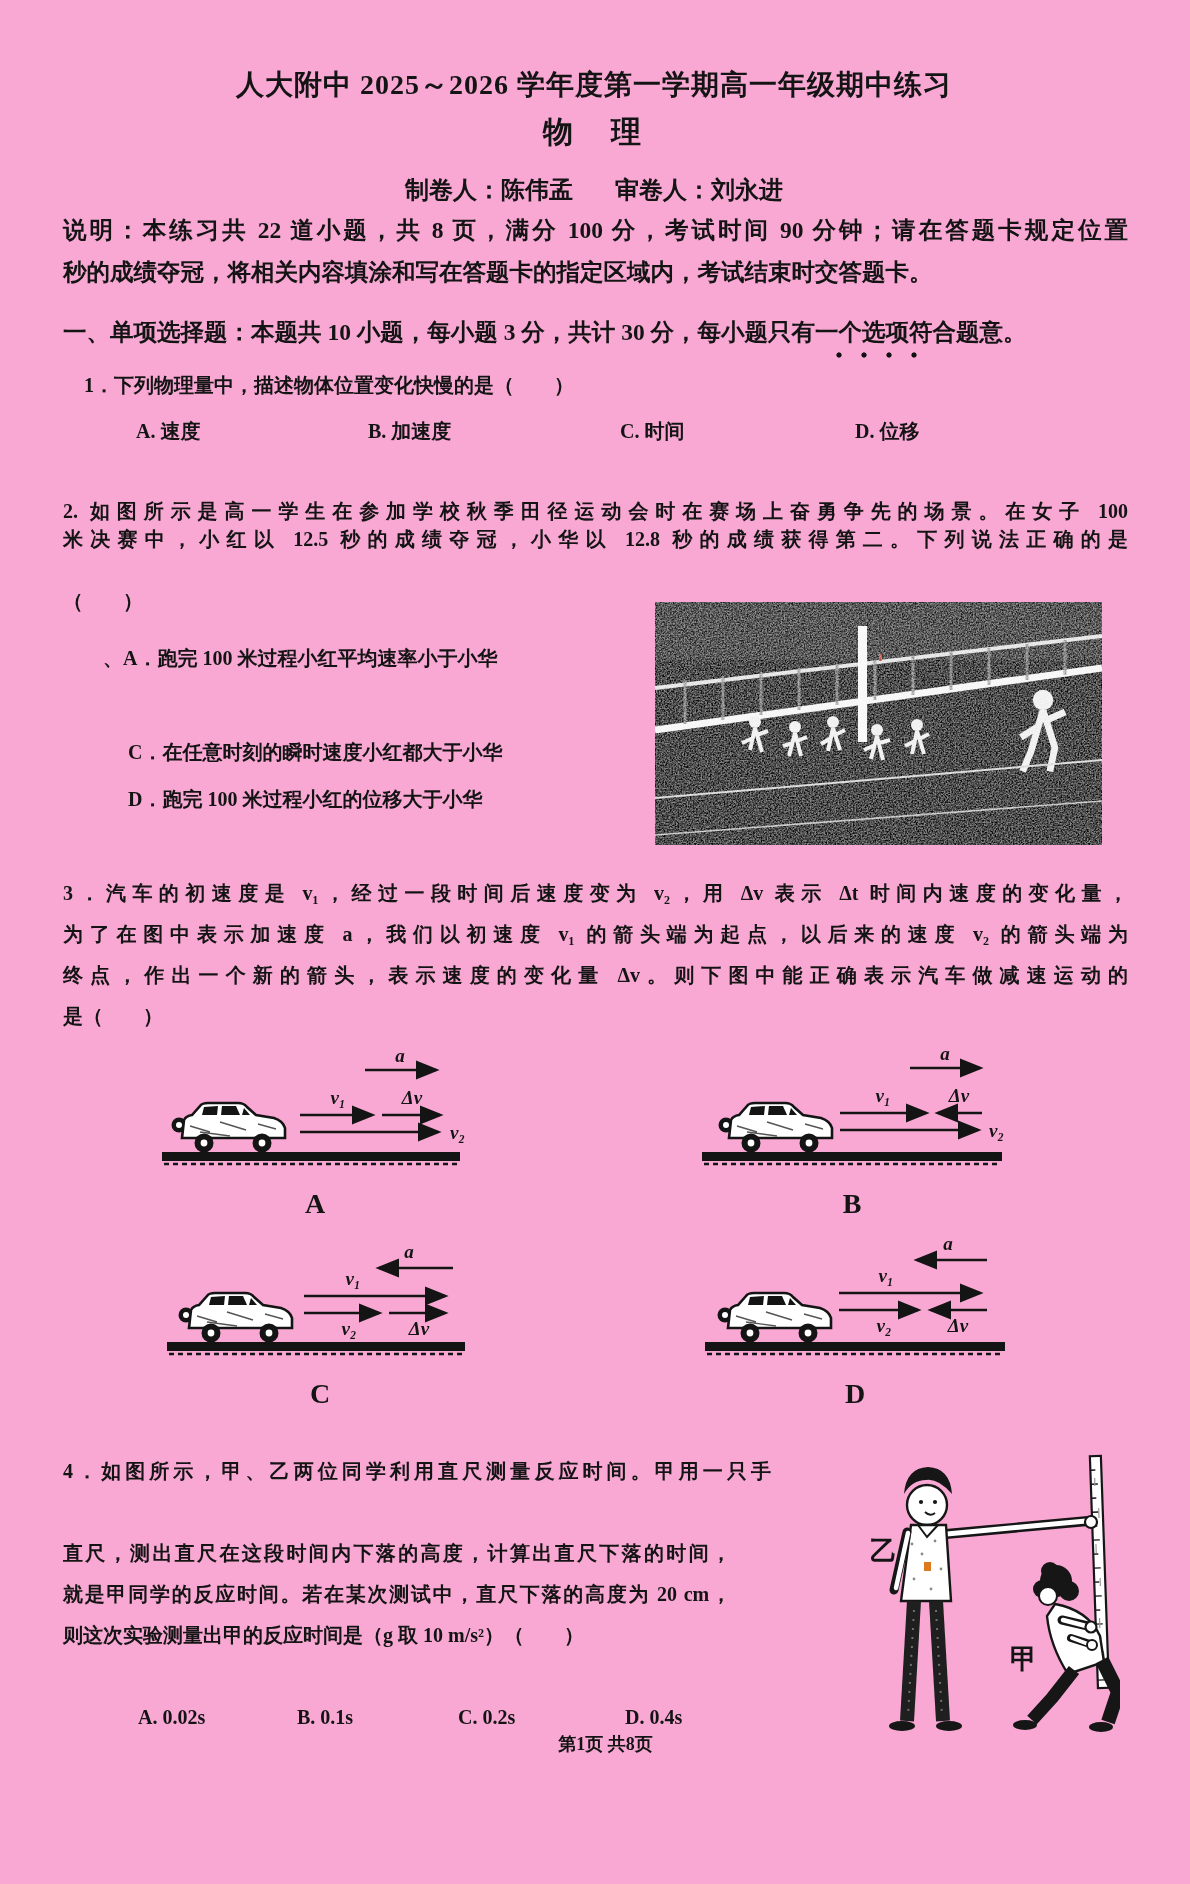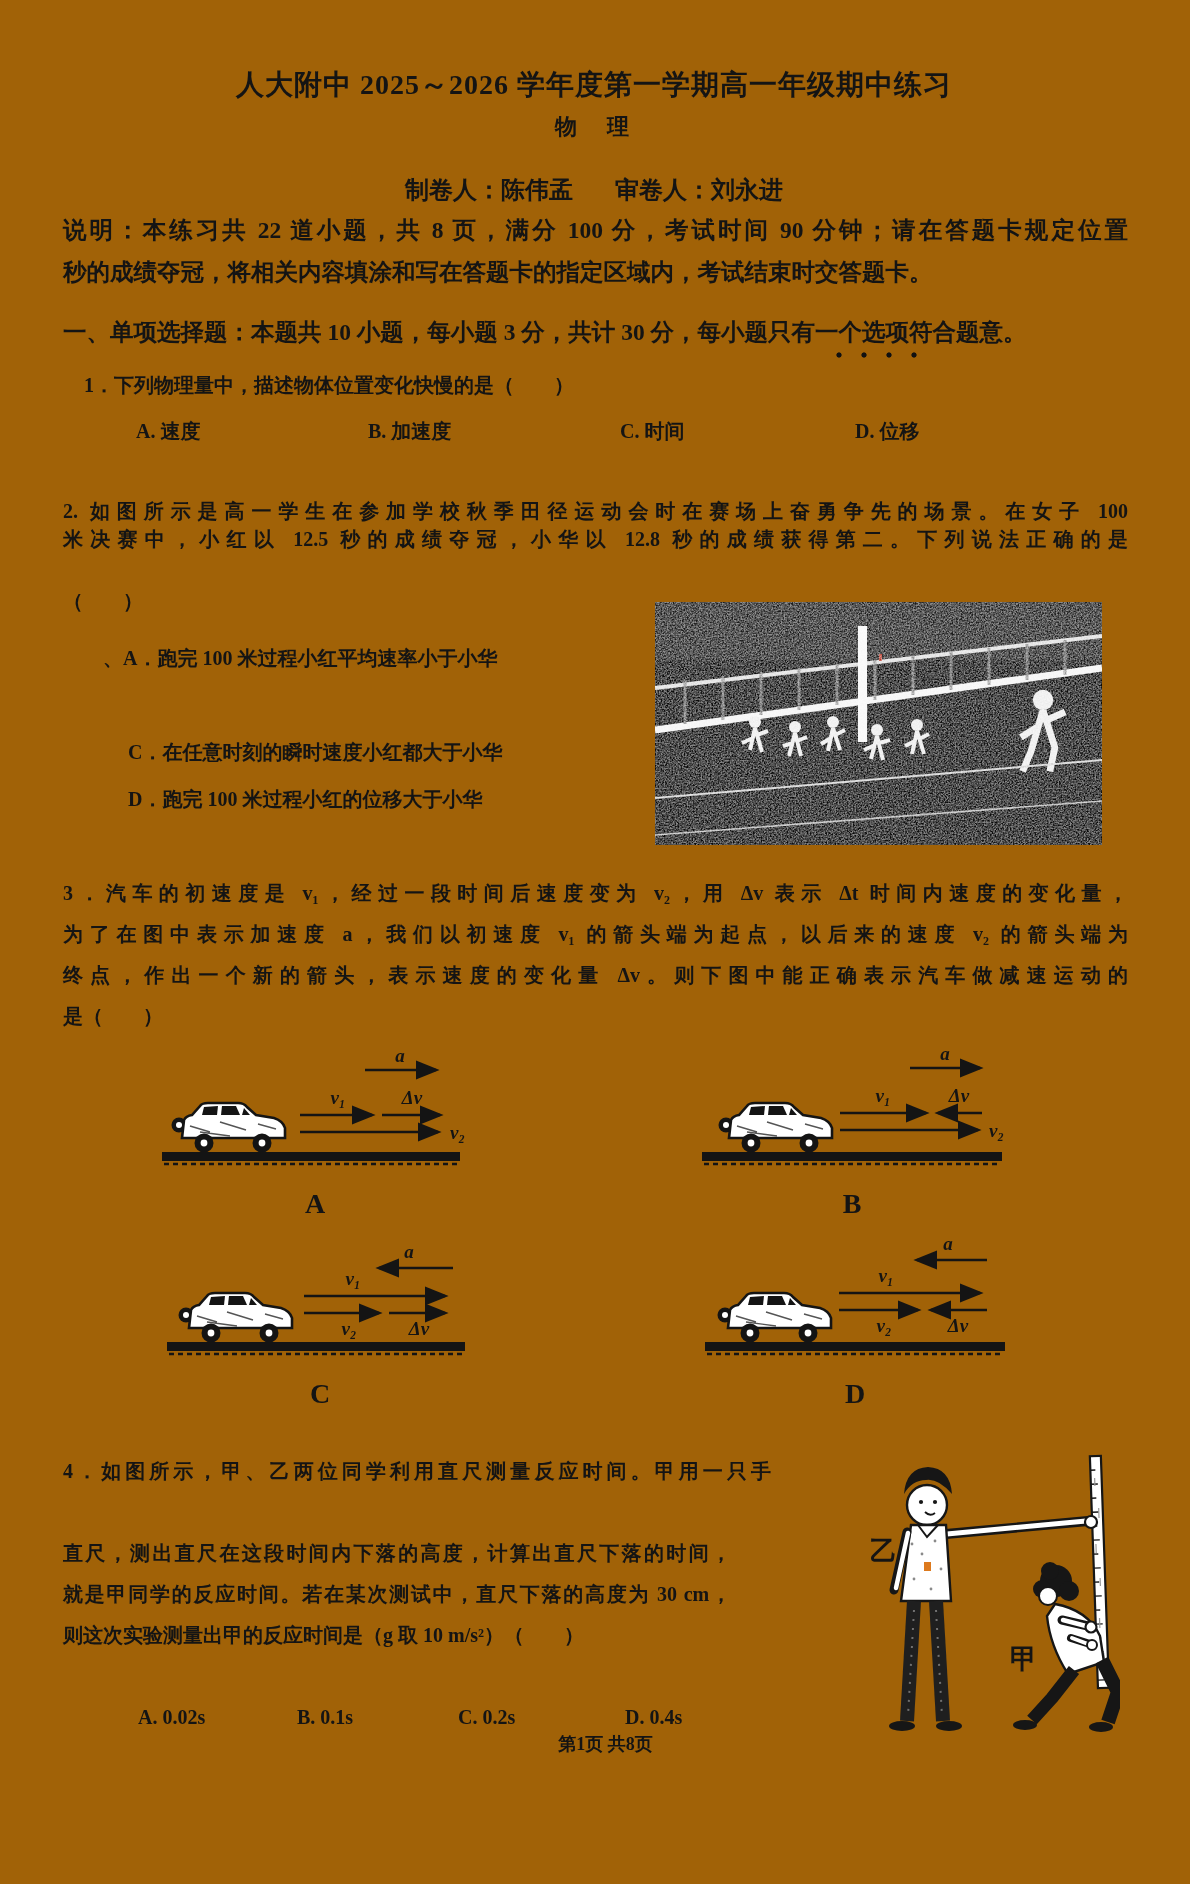--- a/index.html
+++ b/index.html
@@ -1,29 +1,29 @@
 <!DOCTYPE html>
 <html><head>
 <meta charset="utf-8">
 <style>
   html,body{margin:0;padding:0;background:#d8d8d8;}
   .page{
     position:relative;width:1190px;height:1884px;margin:0 auto;
-    background:#a16207;color:#141414;overflow:hidden;
+    background:#f9a8d4;color:#141414;overflow:hidden;
     font-family:"Liberation Serif","DejaVu Serif",serif;font-weight:600;
   }
   .abs{position:absolute;}
   .nl{white-space:nowrap;}
   .jl{white-space:normal;text-align:justify;text-align-last:justify;}
   .t24{font-size:20px;}
   .t23{font-size:23.5px;}
   .b{font-weight:700;}
   .center{text-align:center;}
   .title{left:60px;top:66px;width:1068px;font-size:28px;font-weight:700;letter-spacing:1px;}
-  .subject{left:60px;top:112px;width:1068px;font-size:22px;font-weight:700;letter-spacing:4px;}
+  .subject{left:60px;top:112px;width:1068px;font-size:30px;font-weight:700;letter-spacing:4px;}
   .authors{left:60px;top:174px;width:1068px;font-size:24px;font-weight:700;}
   .authors span{margin:4px 18px;}
   .emph-dots{left:836px;top:352px;width:94px;height:6px;
     background:radial-gradient(circle at 3px 3px,#111 2.2px,transparent 3px);
     background-size:25px 6px;background-repeat:repeat-x;}
   .panel{position:absolute;width:310px;}
   .plabel{text-align:center;font-size:28px;font-weight:600;margin-top:6px;}
   svg text{font-family:"Liberation Serif","DejaVu Serif",serif;}
   .albl{font-size:19px;font-style:italic;font-weight:600;fill:#141414;}
   .figlbl{font-size:27px;font-weight:600;fill:#141414;}
@@ -196,21 +196,21 @@
       <line class="arr" x1="287" y1="72" x2="231" y2="72" marker-end="url(#ah)"></line>
       <text class="albl" x="258" y="94" text-anchor="middle">Δv</text>
       <rect x="5" y="104" width="300" height="9" fill="#141414"></rect>
       <path d="M7,116 H303" stroke="#141414" stroke-width="2.6" stroke-dasharray="5 4"></path>
     </svg>
     <div class="plabel">D</div>
   </div>
 
   <div class="abs t24 jl" style="left:63px;top:1458px;width:708px">4．如图所示，甲、乙两位同学利用直尺测量反应时间。甲用一只手</div>
   <div class="abs t24 jl" style="left:63px;top:1540px;width:668px">直尺，测出直尺在这段时间内下落的高度，计算出直尺下落的时间，</div>
-  <div class="abs t24 jl" style="left:63px;top:1581px;width:668px">就是甲同学的反应时间。若在某次测试中，直尺下落的高度为 30 cm，</div>
+  <div class="abs t24 jl" style="left:63px;top:1581px;width:668px">就是甲同学的反应时间。若在某次测试中，直尺下落的高度为 20 cm，</div>
   <div class="abs t24 nl" style="left:63px;top:1622px">则这次实验测量出甲的反应时间是（g 取 10 m/s²）（　　）</div>
 
   <div class="abs" style="left:850px;top:1448px">
     <svg width="270" height="300" viewBox="0 0 270 300">
 
       <g transform="rotate(-2 246 12)">
         <rect x="240" y="8" width="11" height="232" fill="#fff" stroke="#161616" stroke-width="2.2"></rect>
         <path d="M240,22 h5 M240,36 h7 M240,50 h5 M240,64 h7 M240,78 h5 M240,92 h7 M240,106 h5 M240,120 h7 M240,134 h5 M240,148 h7 M240,162 h5 M240,176 h7 M240,190 h5 M240,204 h7 M240,218 h5 M240,232 h7" stroke="#161616" stroke-width="1.4" fill="none"></path>
         <path d="M244,30 v8 M247,60 v10 M243,96 v9 M246,130 v8 M244,170 v10 M247,205 v8" stroke="#9a9a9a" stroke-width="1.2" fill="none"></path>
       </g>

